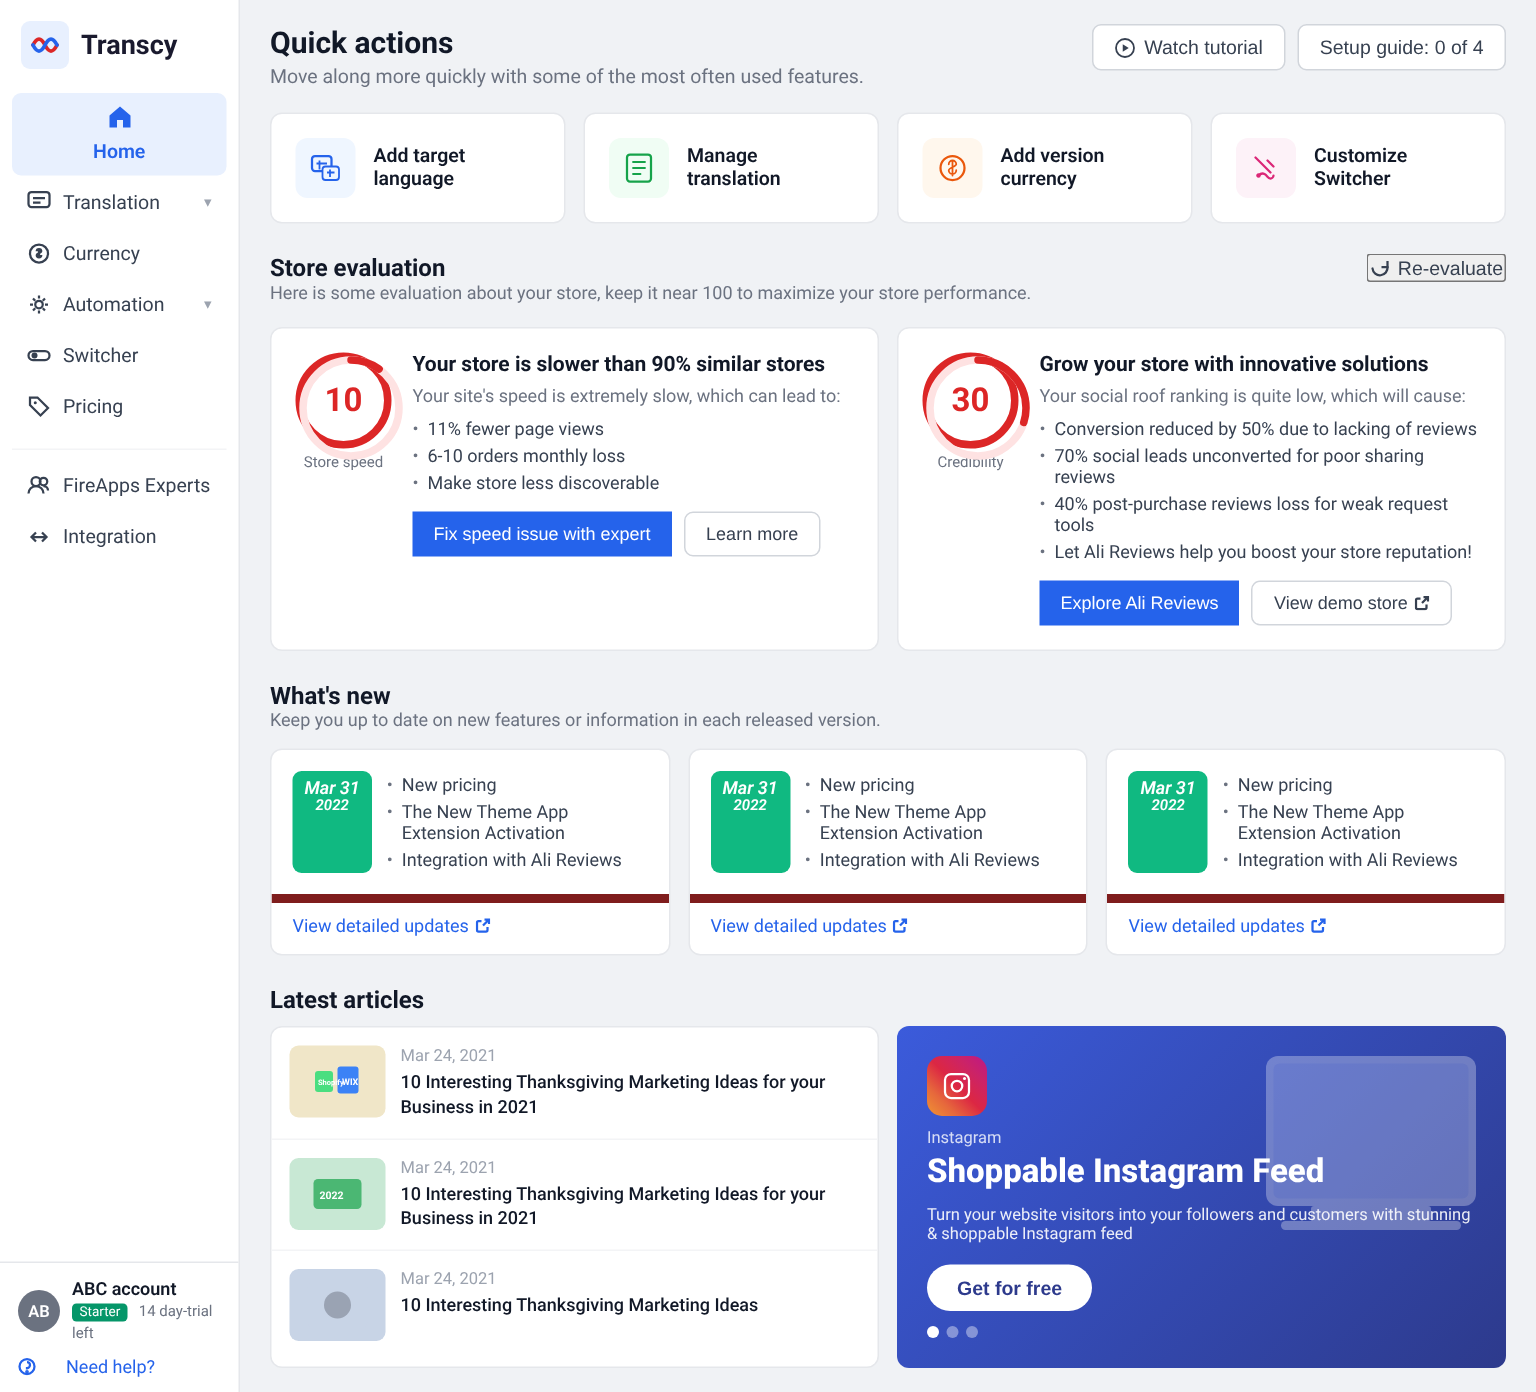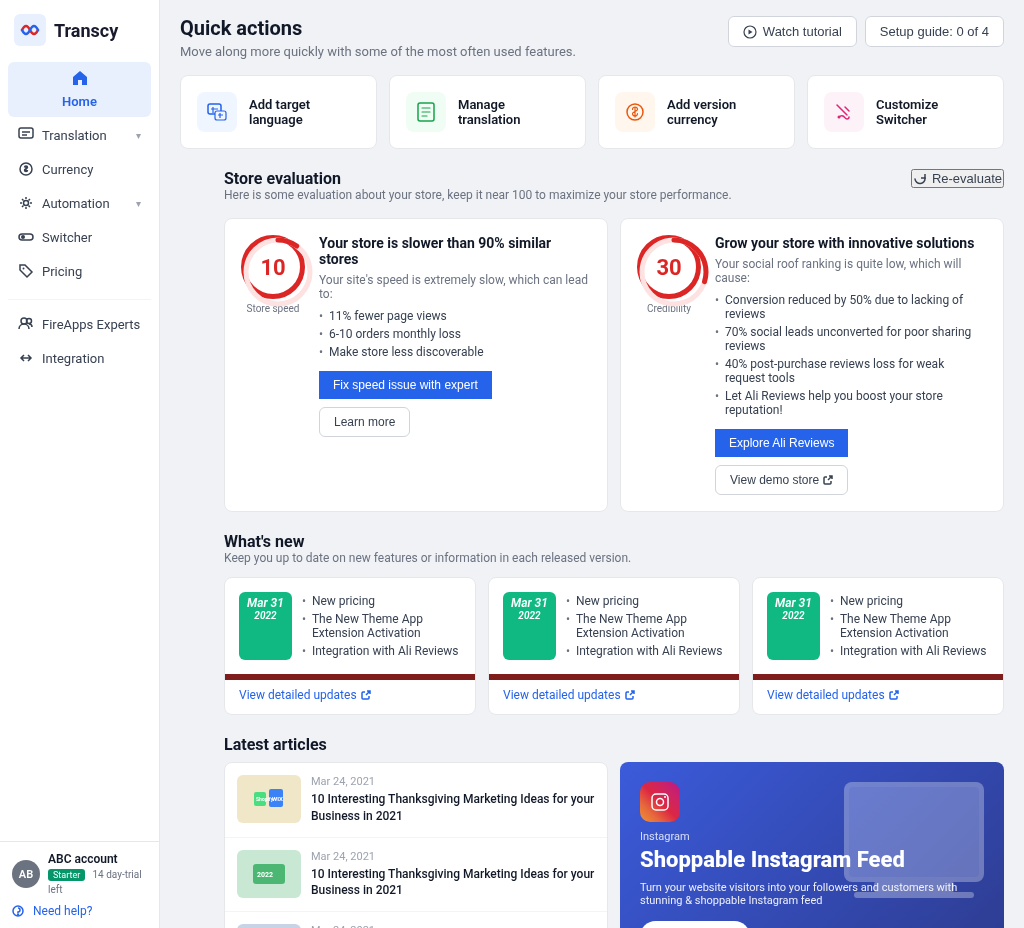--- a/index.html
+++ b/index.html
@@ -14,21 +14,21 @@
     .nav-item { display: flex; align-items: center; gap: 8px; padding: 8px 10px; border-radius: 6px; cursor: pointer; color: #374151; font-size: 13px; margin-bottom: 2px; }
     .nav-item.active { background: #e8f0fe; color: #2563eb; font-weight: 600; flex-direction: column; }
     .nav-item .nav-icon { width: 16px; height: 16px; flex-shrink: 0; display: flex; align-items: center; justify-content: center; }
     .nav-item .chevron { margin-left: auto; font-size: 10px; color: #9ca3af; }
     .sidebar-footer { padding: 10px 12px; border-top: 1px solid #e5e7eb; }
     .account-info { display: flex; align-items: center; gap: 8px; margin-bottom: 8px; }
     .avatar { width: 28px; height: 28px; border-radius: 50%; background: #6b7280; color: #fff; display: flex; align-items: center; justify-content: center; font-size: 11px; font-weight: 600; flex-shrink: 0; }
     .account-name { font-size: 12px; font-weight: 600; color: #111827; }
     .account-badge { display: inline-block; background: #059669; color: #fff; font-size: 9px; padding: 1px 5px; border-radius: 3px; margin-right: 4px; }
     .account-trial { font-size: 10px; color: #6b7280; }
-    .need-help { font-size: 12px; color: #2563eb; cursor: pointer; display: flex; align-items: center; gap: 9px; }
+    .need-help { font-size: 12px; color: #2563eb; cursor: pointer; display: flex; align-items: center; gap: 20px; }
 
     
     .main { flex: 1; overflow-y: auto; padding: 16px 20px; }
 
     
     .page-header { display: flex; justify-content: space-between; align-items: flex-start; margin-bottom: 16px; }
     .page-title { font-size: 20px; font-weight: 700; color: #111827; }
     .page-subtitle { font-size: 13px; color: #6b7280; margin-top: 4px; }
     .header-actions { display: flex; gap: 8px; }
     .btn-outline { padding: 7px 14px; border: 1px solid #d1d5db; border-radius: 6px; background: #fff; cursor: pointer; font-size: 13px; color: #374151; display: flex; align-items: center; gap: 6px; }
@@ -37,21 +37,21 @@
     .quick-actions-grid { display: grid; grid-template-columns: repeat(4, 1fr); gap: 12px; margin-bottom: 20px; }
     .action-card { background: #fff; border: 1px solid #e5e7eb; border-radius: 8px; padding: 16px; display: flex; align-items: center; gap: 12px; cursor: pointer; }
     .action-icon-box { width: 40px; height: 40px; border-radius: 8px; display: flex; align-items: center; justify-content: center; flex-shrink: 0; }
     .action-icon-box.blue { background: #eff6ff; }
     .action-icon-box.green { background: #f0fdf4; }
     .action-icon-box.orange { background: #fff7ed; }
     .action-icon-box.pink { background: #fdf2f8; }
     .action-label { font-size: 13px; font-weight: 600; color: #111827; }
 
     
-    .section { margin-bottom: 20px; margin-left: 44px; }
+    .section { margin-bottom: 20px; }
     .section-header { display: flex; justify-content: space-between; align-items: flex-start; margin-bottom: 4px; }
     .section-title { font-size: 16px; font-weight: 700; color: #111827; }
     .section-subtitle { font-size: 12px; color: #6b7280; margin-bottom: 12px; }
     .re-evaluate { display: flex; align-items: center; gap: 5px; color: #374151; font-size: 13px; cursor: pointer; }
 
     
     .eval-grid { display: grid; grid-template-columns: 1fr 1fr; gap: 12px; }
     .eval-card { background: #fff; border: 1px solid #e5e7eb; border-radius: 8px; padding: 16px; }
     .eval-card-inner { display: flex; gap: 14px; }
     .gauge-wrap { display: flex; flex-direction: column; align-items: center; flex-shrink: 0; }

